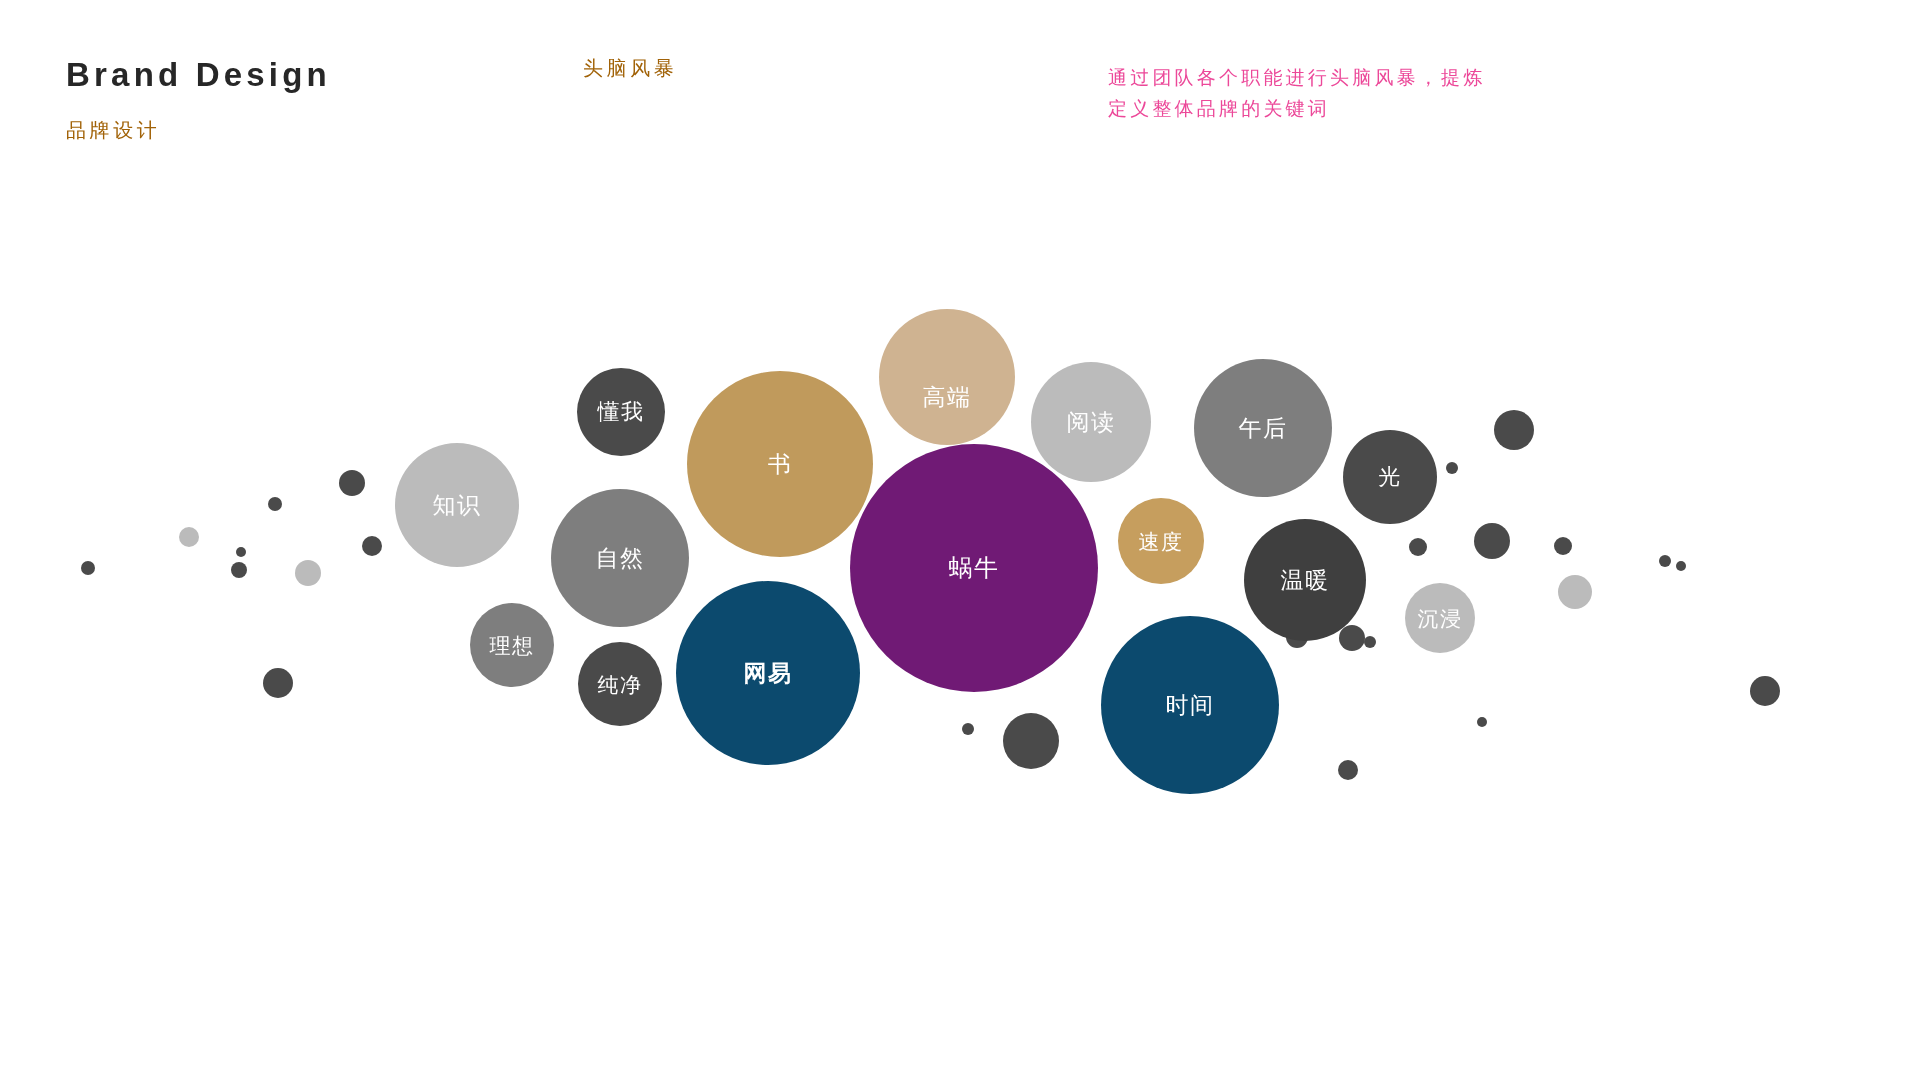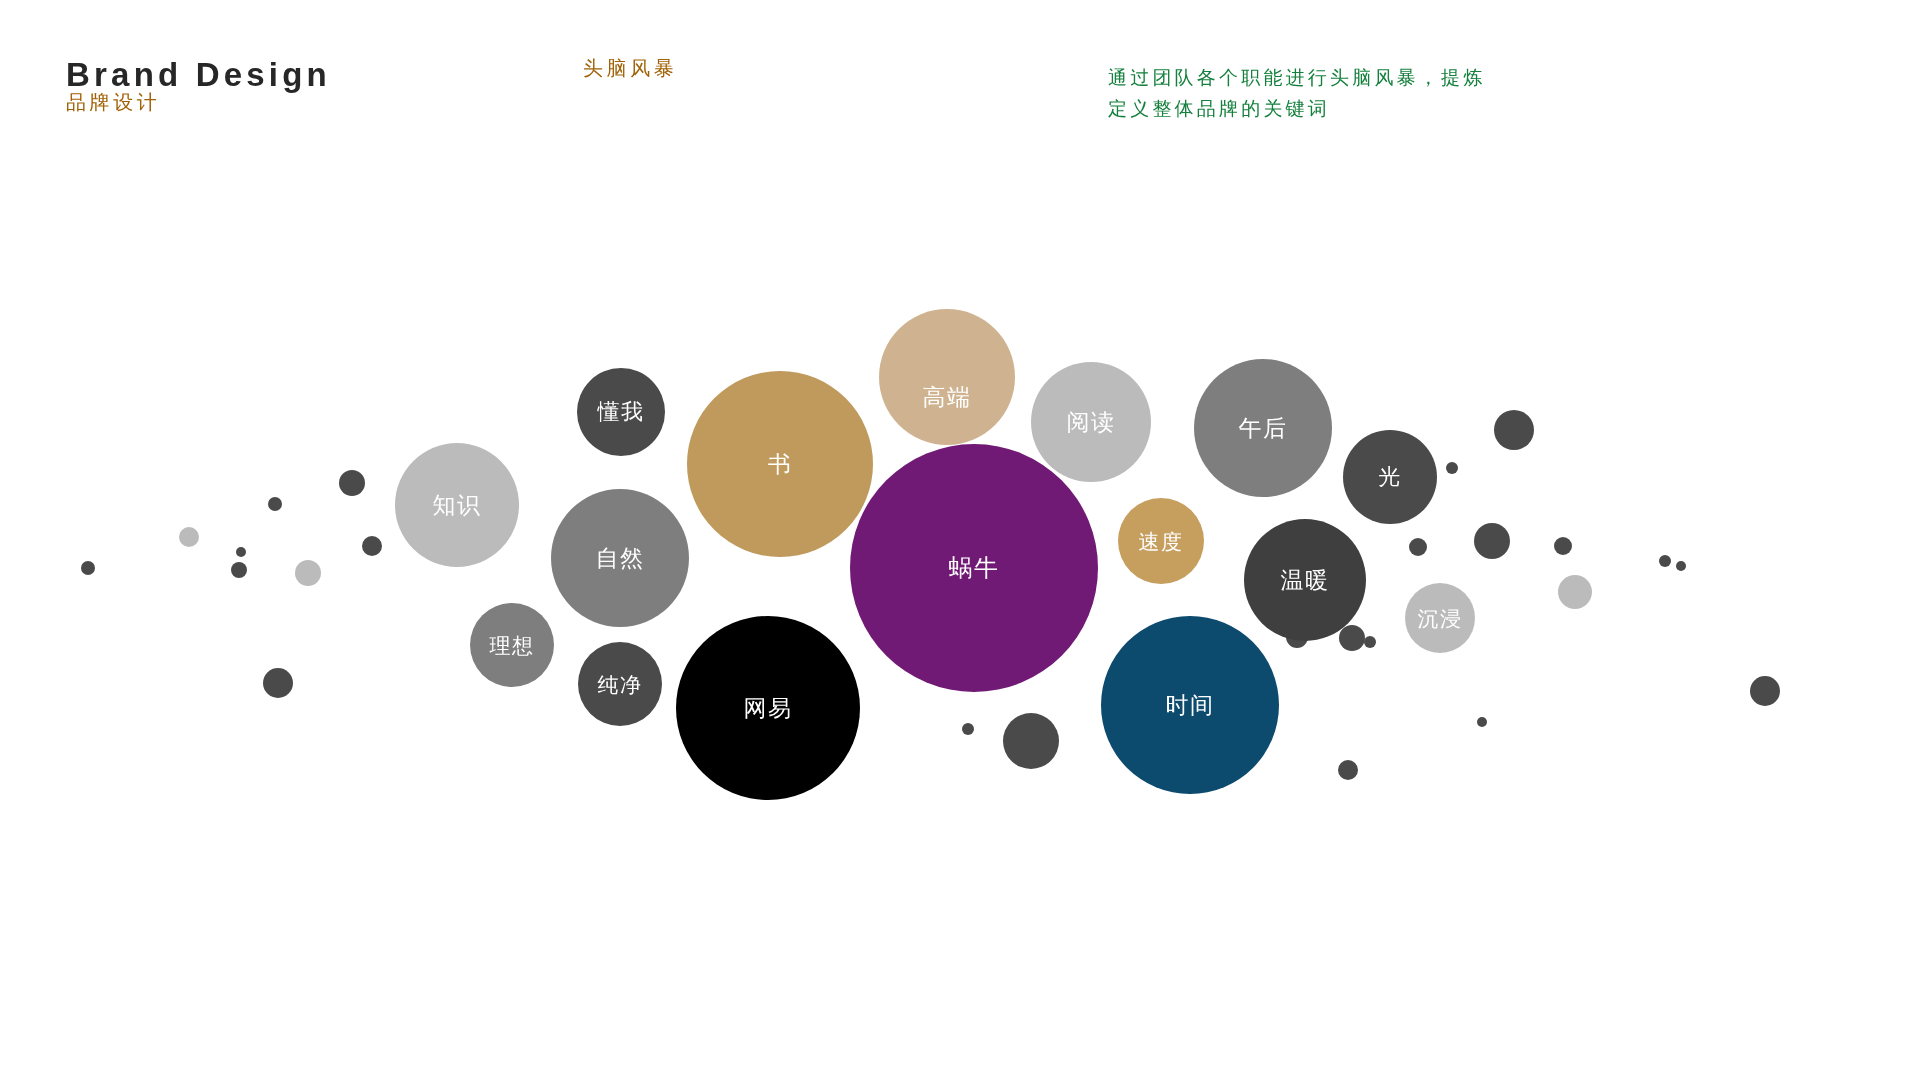--- a/index.html
+++ b/index.html
@@ -33,35 +33,35 @@
   .hdr-block.block-topic   { left: 583px; }
   .hdr-block.block-desc    { left: 1108px; top: 63px; }
 
   .hdr-en {
     font-size: 33px;
     font-weight: bold;
     letter-spacing: 4.2px;
     color: #272727;
     line-height: 1.0;
     white-space: nowrap;
-    margin: 0 0 1px 0;
+    margin: 0 0 29px 0;
   }
   .hdr-cn {
     font-size: 20px;
     font-weight: normal;
     letter-spacing: 3.6px;
     color: #a16207;
     line-height: 1.0;
     white-space: nowrap;
     margin: 0;
   }
   .hdr-desc-line {
     font-size: 19px;
     letter-spacing: 3.2px;
-    color: #15803d;
+    color: #ec4899;
     line-height: 1.62;
     white-space: nowrap;
     margin: 0;
   }
 
   
   .bubble-canvas {
     position: absolute;
     top: 0;
     left: 0;
@@ -174,19 +174,19 @@
     </div>
     <div class="bubble" style="left: 1405px; top: 583px; width: 70px; height: 70px; background: rgb(187, 187, 187);">
       <span class="bubble-label" style="font-size: 21px;">沉浸</span>
     </div>
     <div class="bubble" style="left: 470px; top: 603px; width: 84px; height: 84px; background: rgb(126, 126, 126);">
       <span class="bubble-label" style="font-size: 21px;">理想</span>
     </div>
     <div class="bubble" style="left: 578px; top: 642px; width: 84px; height: 84px; background: rgb(74, 74, 74);">
       <span class="bubble-label" style="font-size: 21px;">纯净</span>
     </div>
-    <div class="bubble" style="left: 676px; top: 616px; width: 184px; height: 184px; background: #000000;">
+    <div class="bubble" style="left: 676px; top: 581px; width: 184px; height: 184px; background: #0c4a6e; font-weight: bold;">
       <span class="bubble-label" style="font-size: 23px;">网易</span>
     </div>
     <div class="bubble" style="left: 1101px; top: 616px; width: 178px; height: 178px; background: #0c4a6e;">
       <span class="bubble-label" style="font-size: 23px;">时间</span>
     </div>
   </div>
 
 </body></html>

